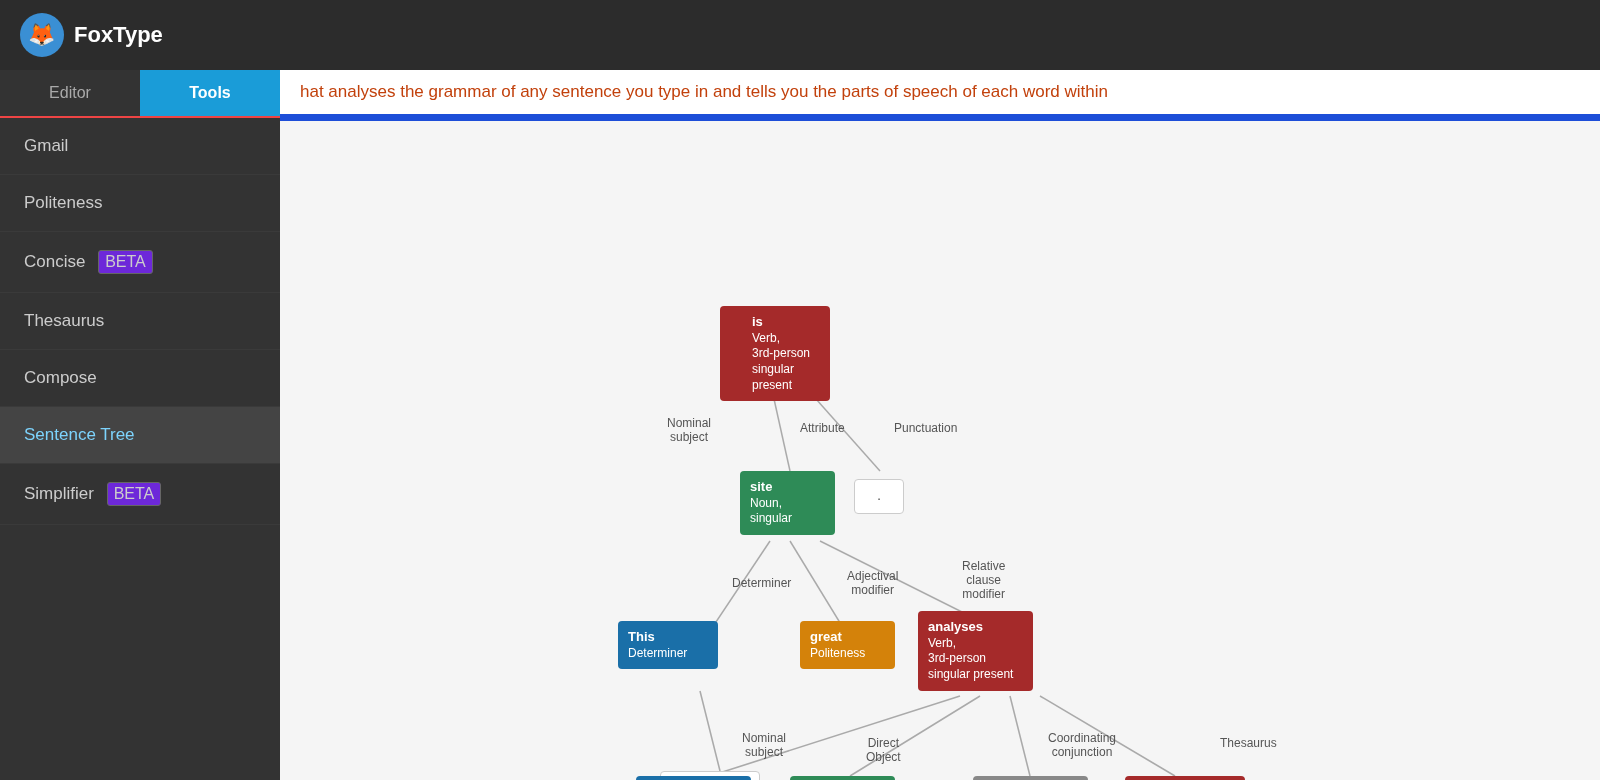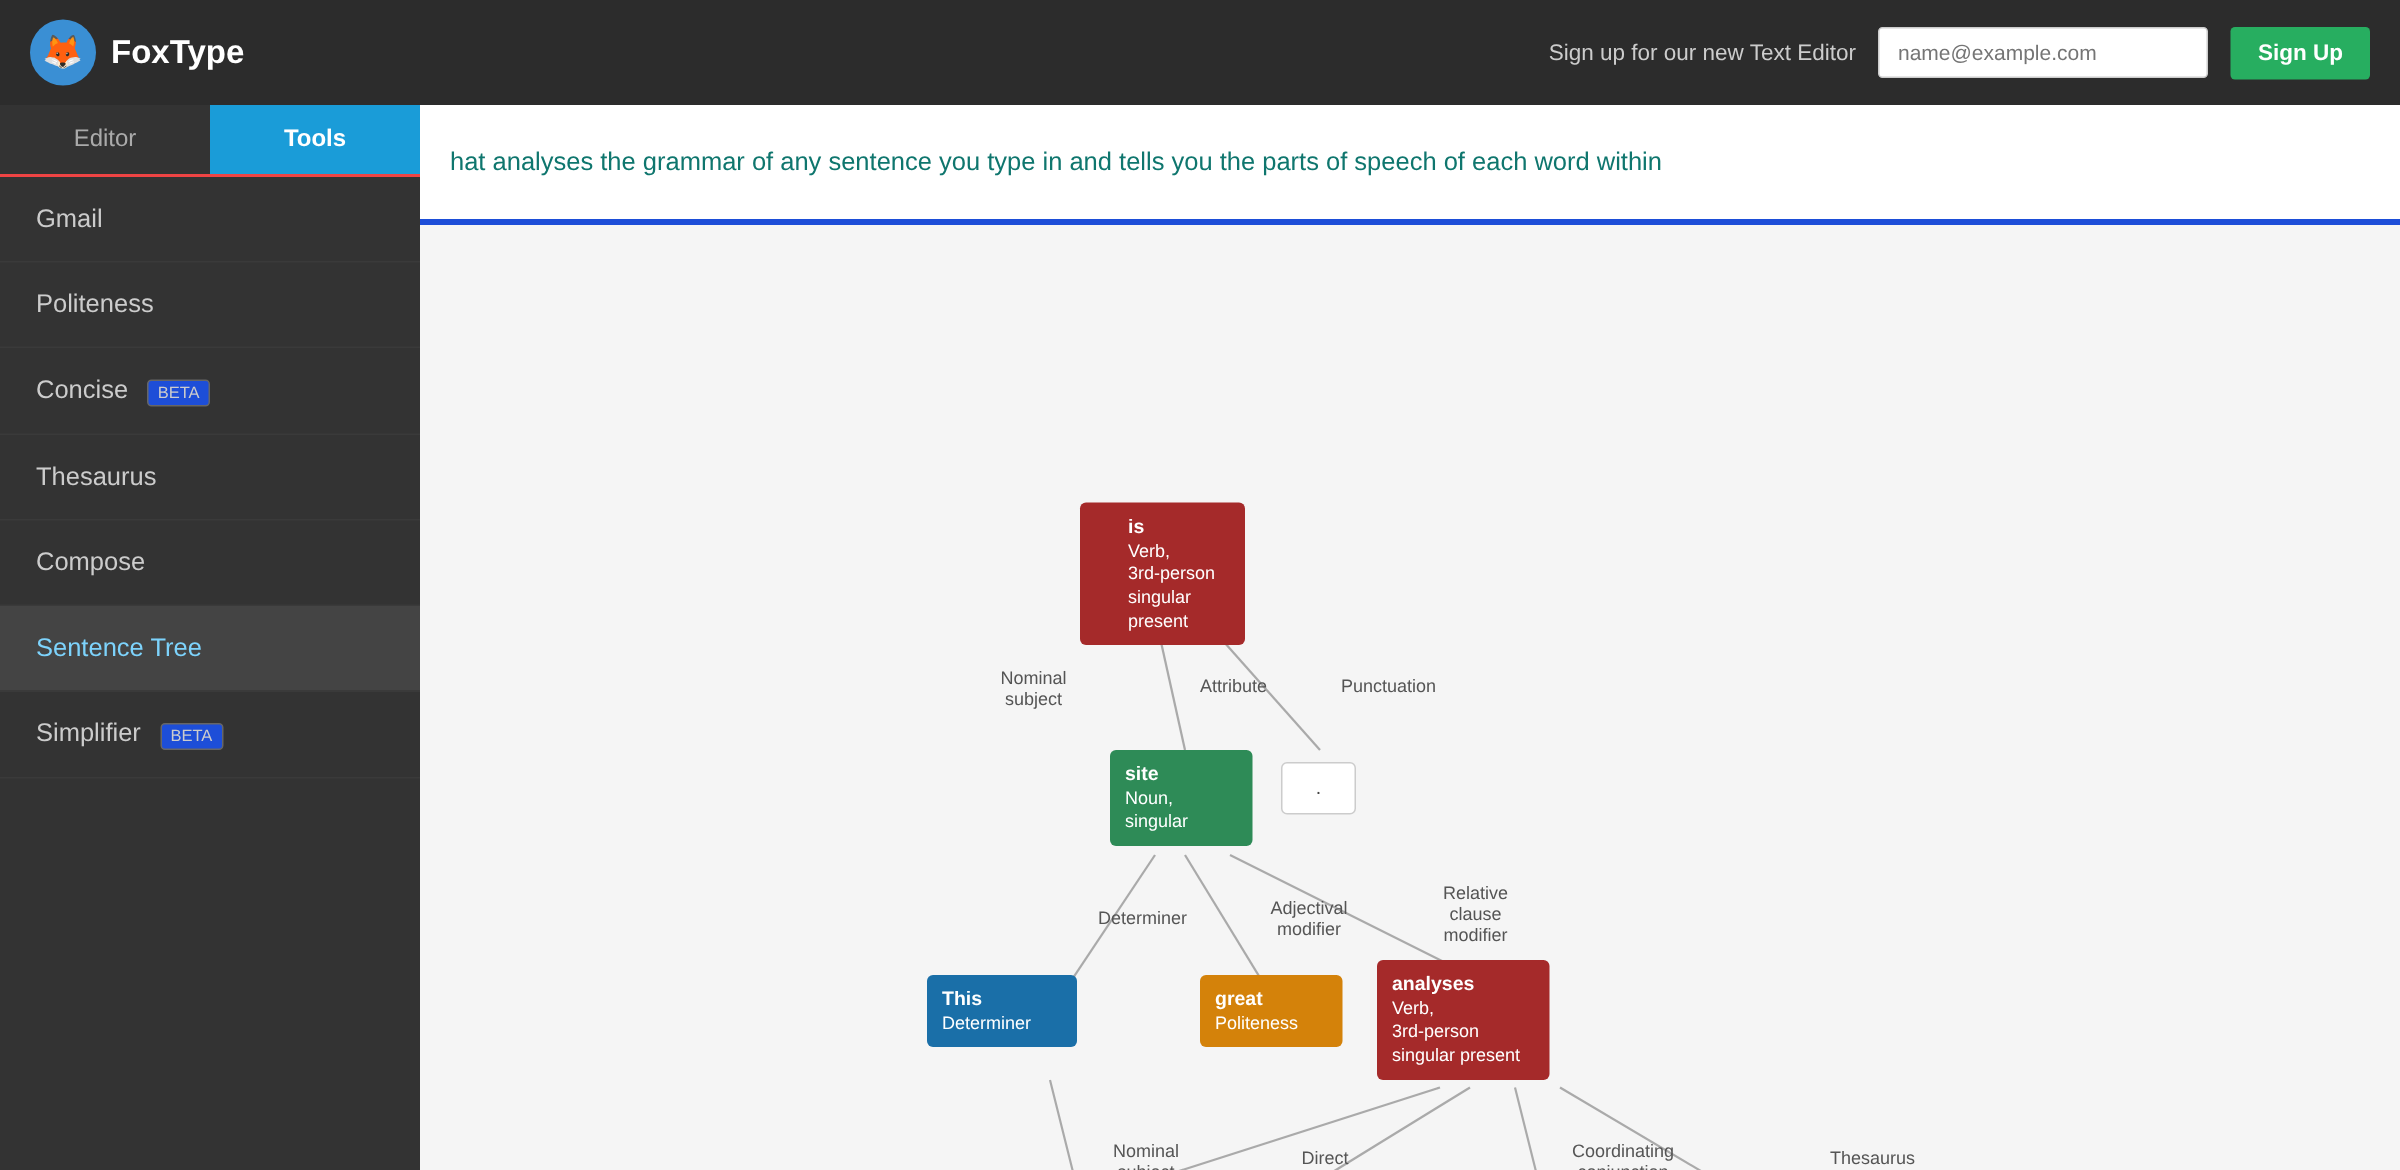--- a/index.html
+++ b/index.html
@@ -106,45 +106,45 @@
       font-size: 17px;
       cursor: pointer;
       border-bottom: 1px solid #3a3a3a;
     }
     .sidebar-item.active {
       background: #444;
       color: #7dd3fc;
     }
     .sidebar-item .badge {
       display: inline-block;
-      font-size: 11px;
-      background: #1d4ed8;
+      font-size: 16px;
+      background: #6d28d9;
       color: #ccc;
       border-radius: 3px;
       padding: 2px 6px;
       margin-left: 8px;
       border: 1px solid #666;
     }
 
     
     .content {
       flex: 1;
       display: flex;
       flex-direction: column;
       background: #f5f5f5;
       overflow: hidden;
     }
 
     
     .text-bar {
       background: white;
-      border-bottom: 4px solid #1d4ed8;
-      padding: 28px 20px;
+      border-bottom: 7px solid #1d4ed8;
+      padding: 12px 20px;
       font-size: 17px;
-      color: #0f766e;
+      color: #c2410c;
       overflow: hidden;
       white-space: nowrap;
       text-overflow: ellipsis;
       flex-shrink: 0;
     }
 
     
     .tree-area {
       flex: 1;
       overflow: auto;
@@ -195,25 +195,20 @@
       margin-left: 12px;
     }
   </style>
 </head>
 <body>
 
 <div class="header">
   <div class="logo-area">
     <div class="logo-fox">🦊</div>
     <span>FoxType</span>
-  </div>
-  <div class="header-right">
-    <span class="header-signup-text">Sign up for our new Text Editor</span>
-    <input class="header-email-input" type="email" placeholder="name@example.com" style="">
-    <button class="header-signup-btn">Sign Up</button>
   </div>
 </div>
 
 <div class="main">
 
   <div class="sidebar">
     <div class="sidebar-tabs">
       <div class="sidebar-tab">Editor</div>
       <div class="sidebar-tab active">Tools</div>
     </div>

